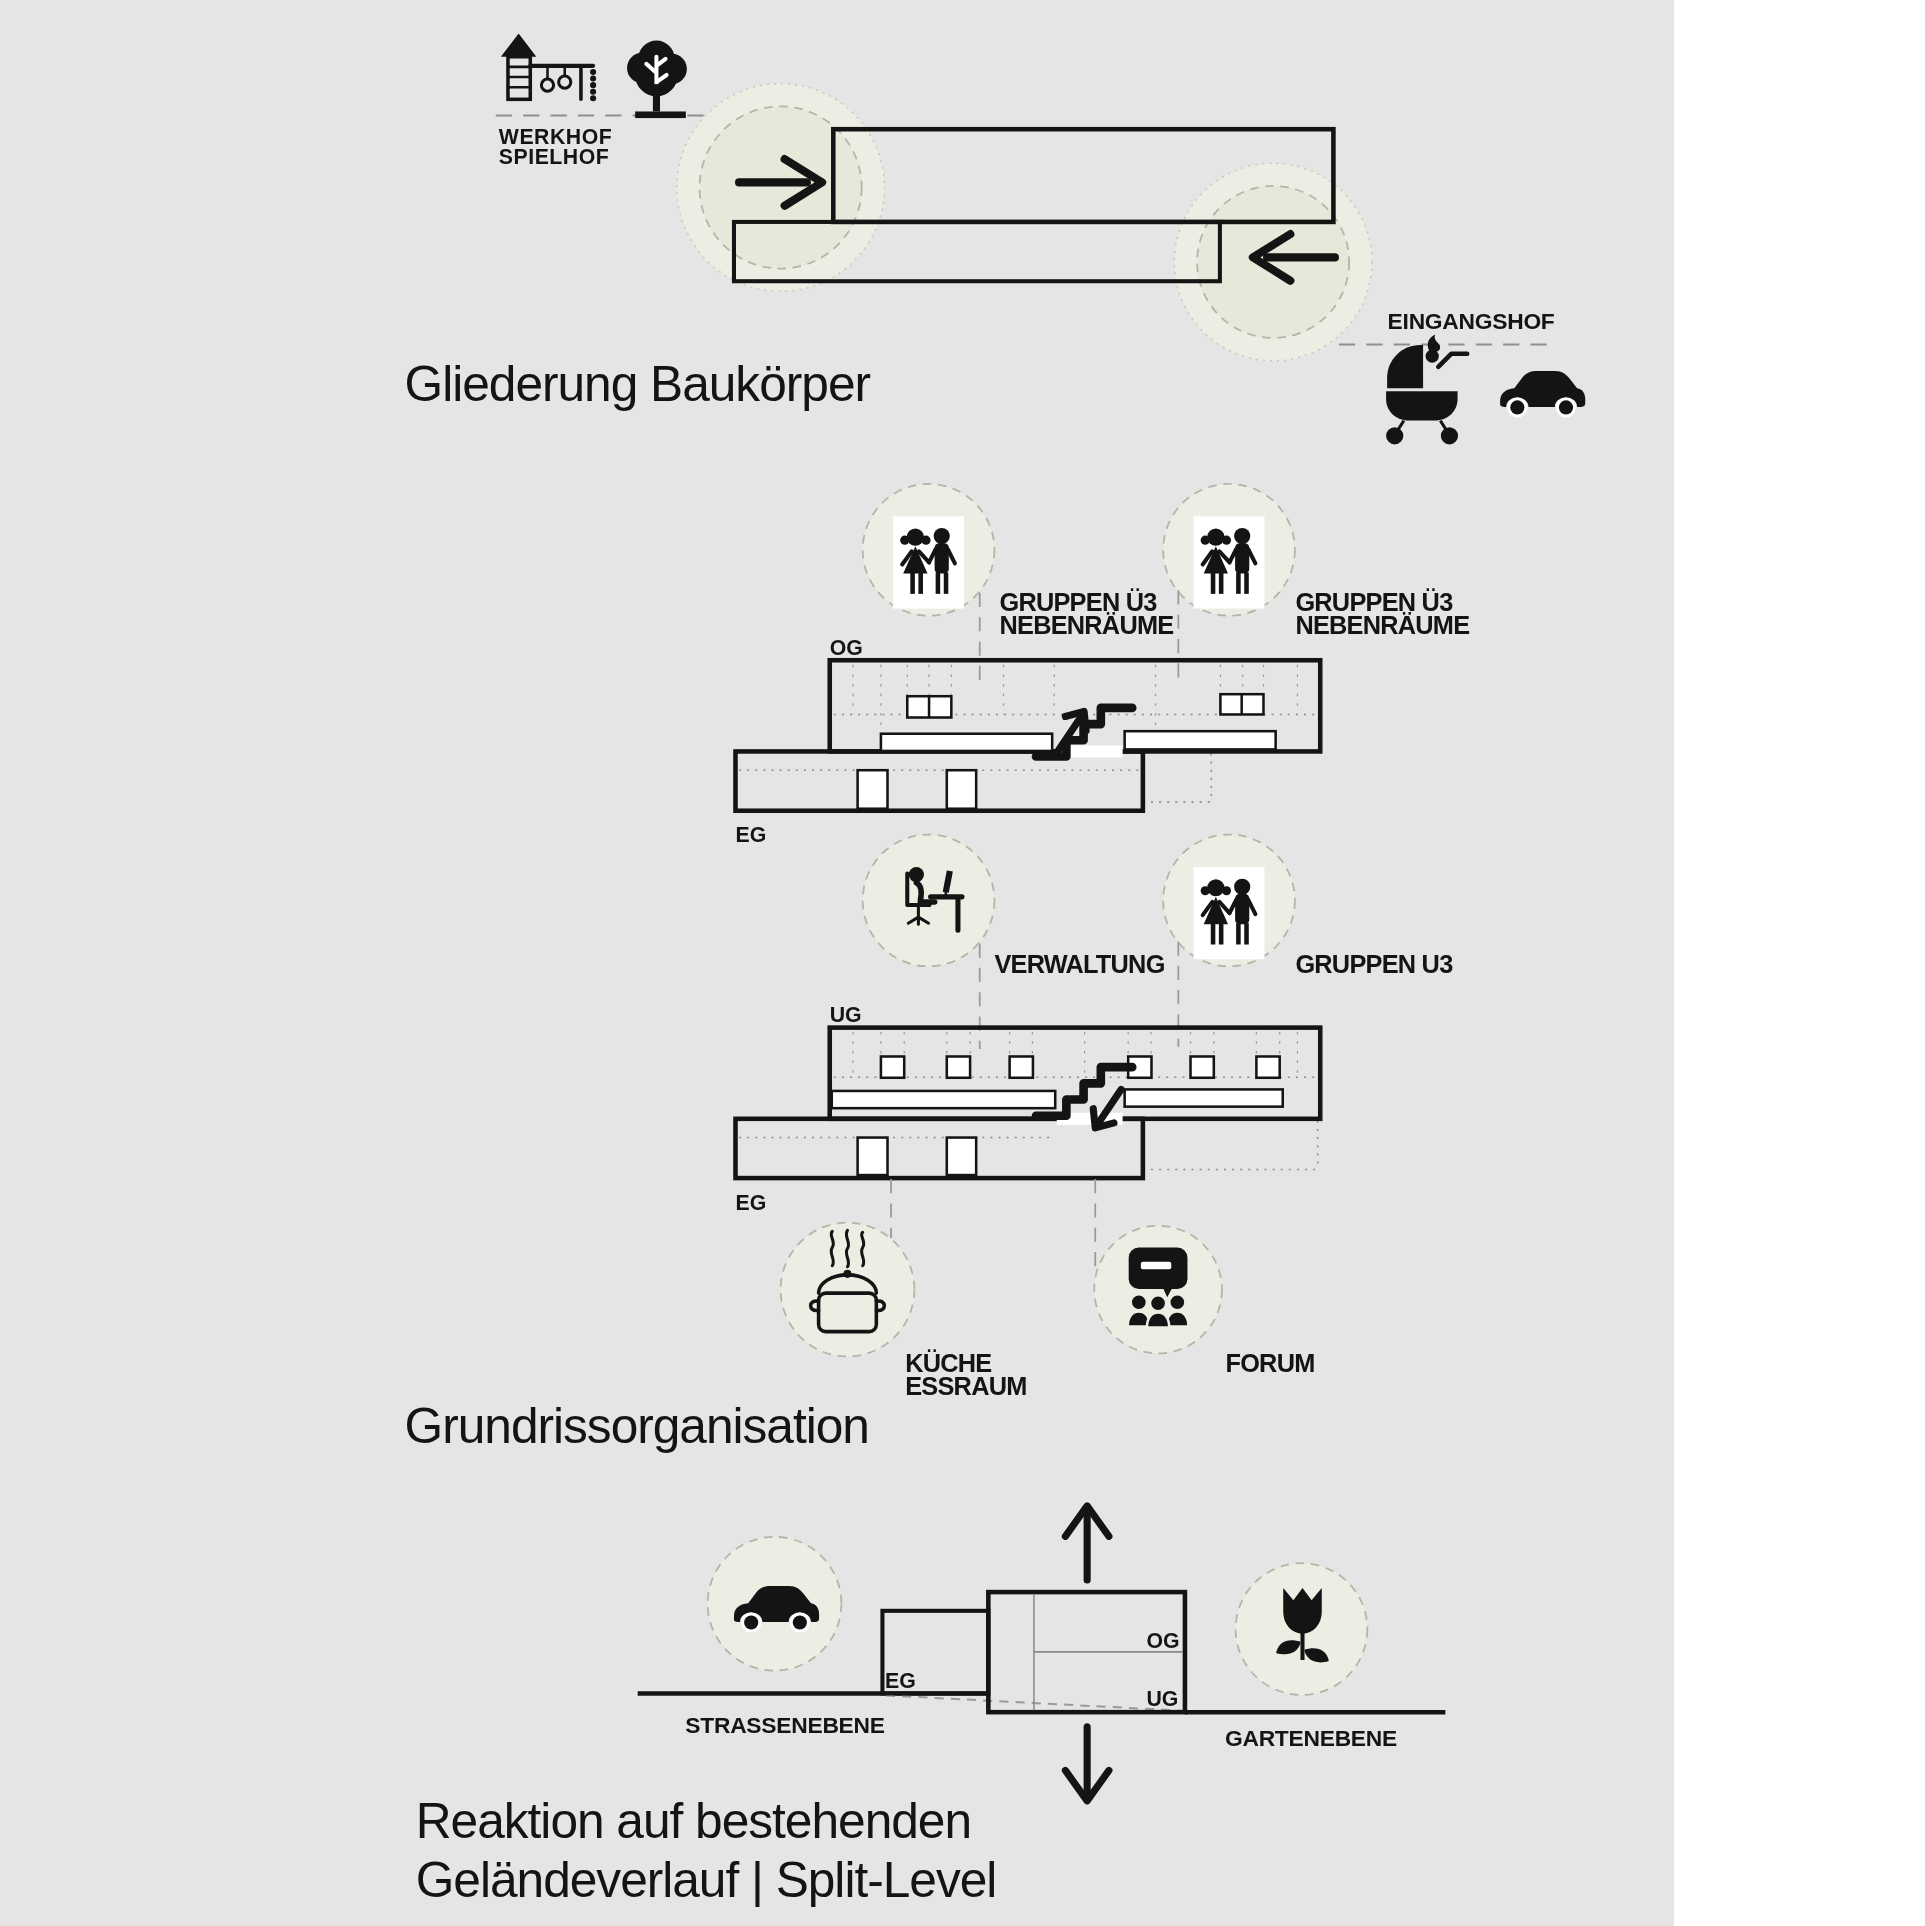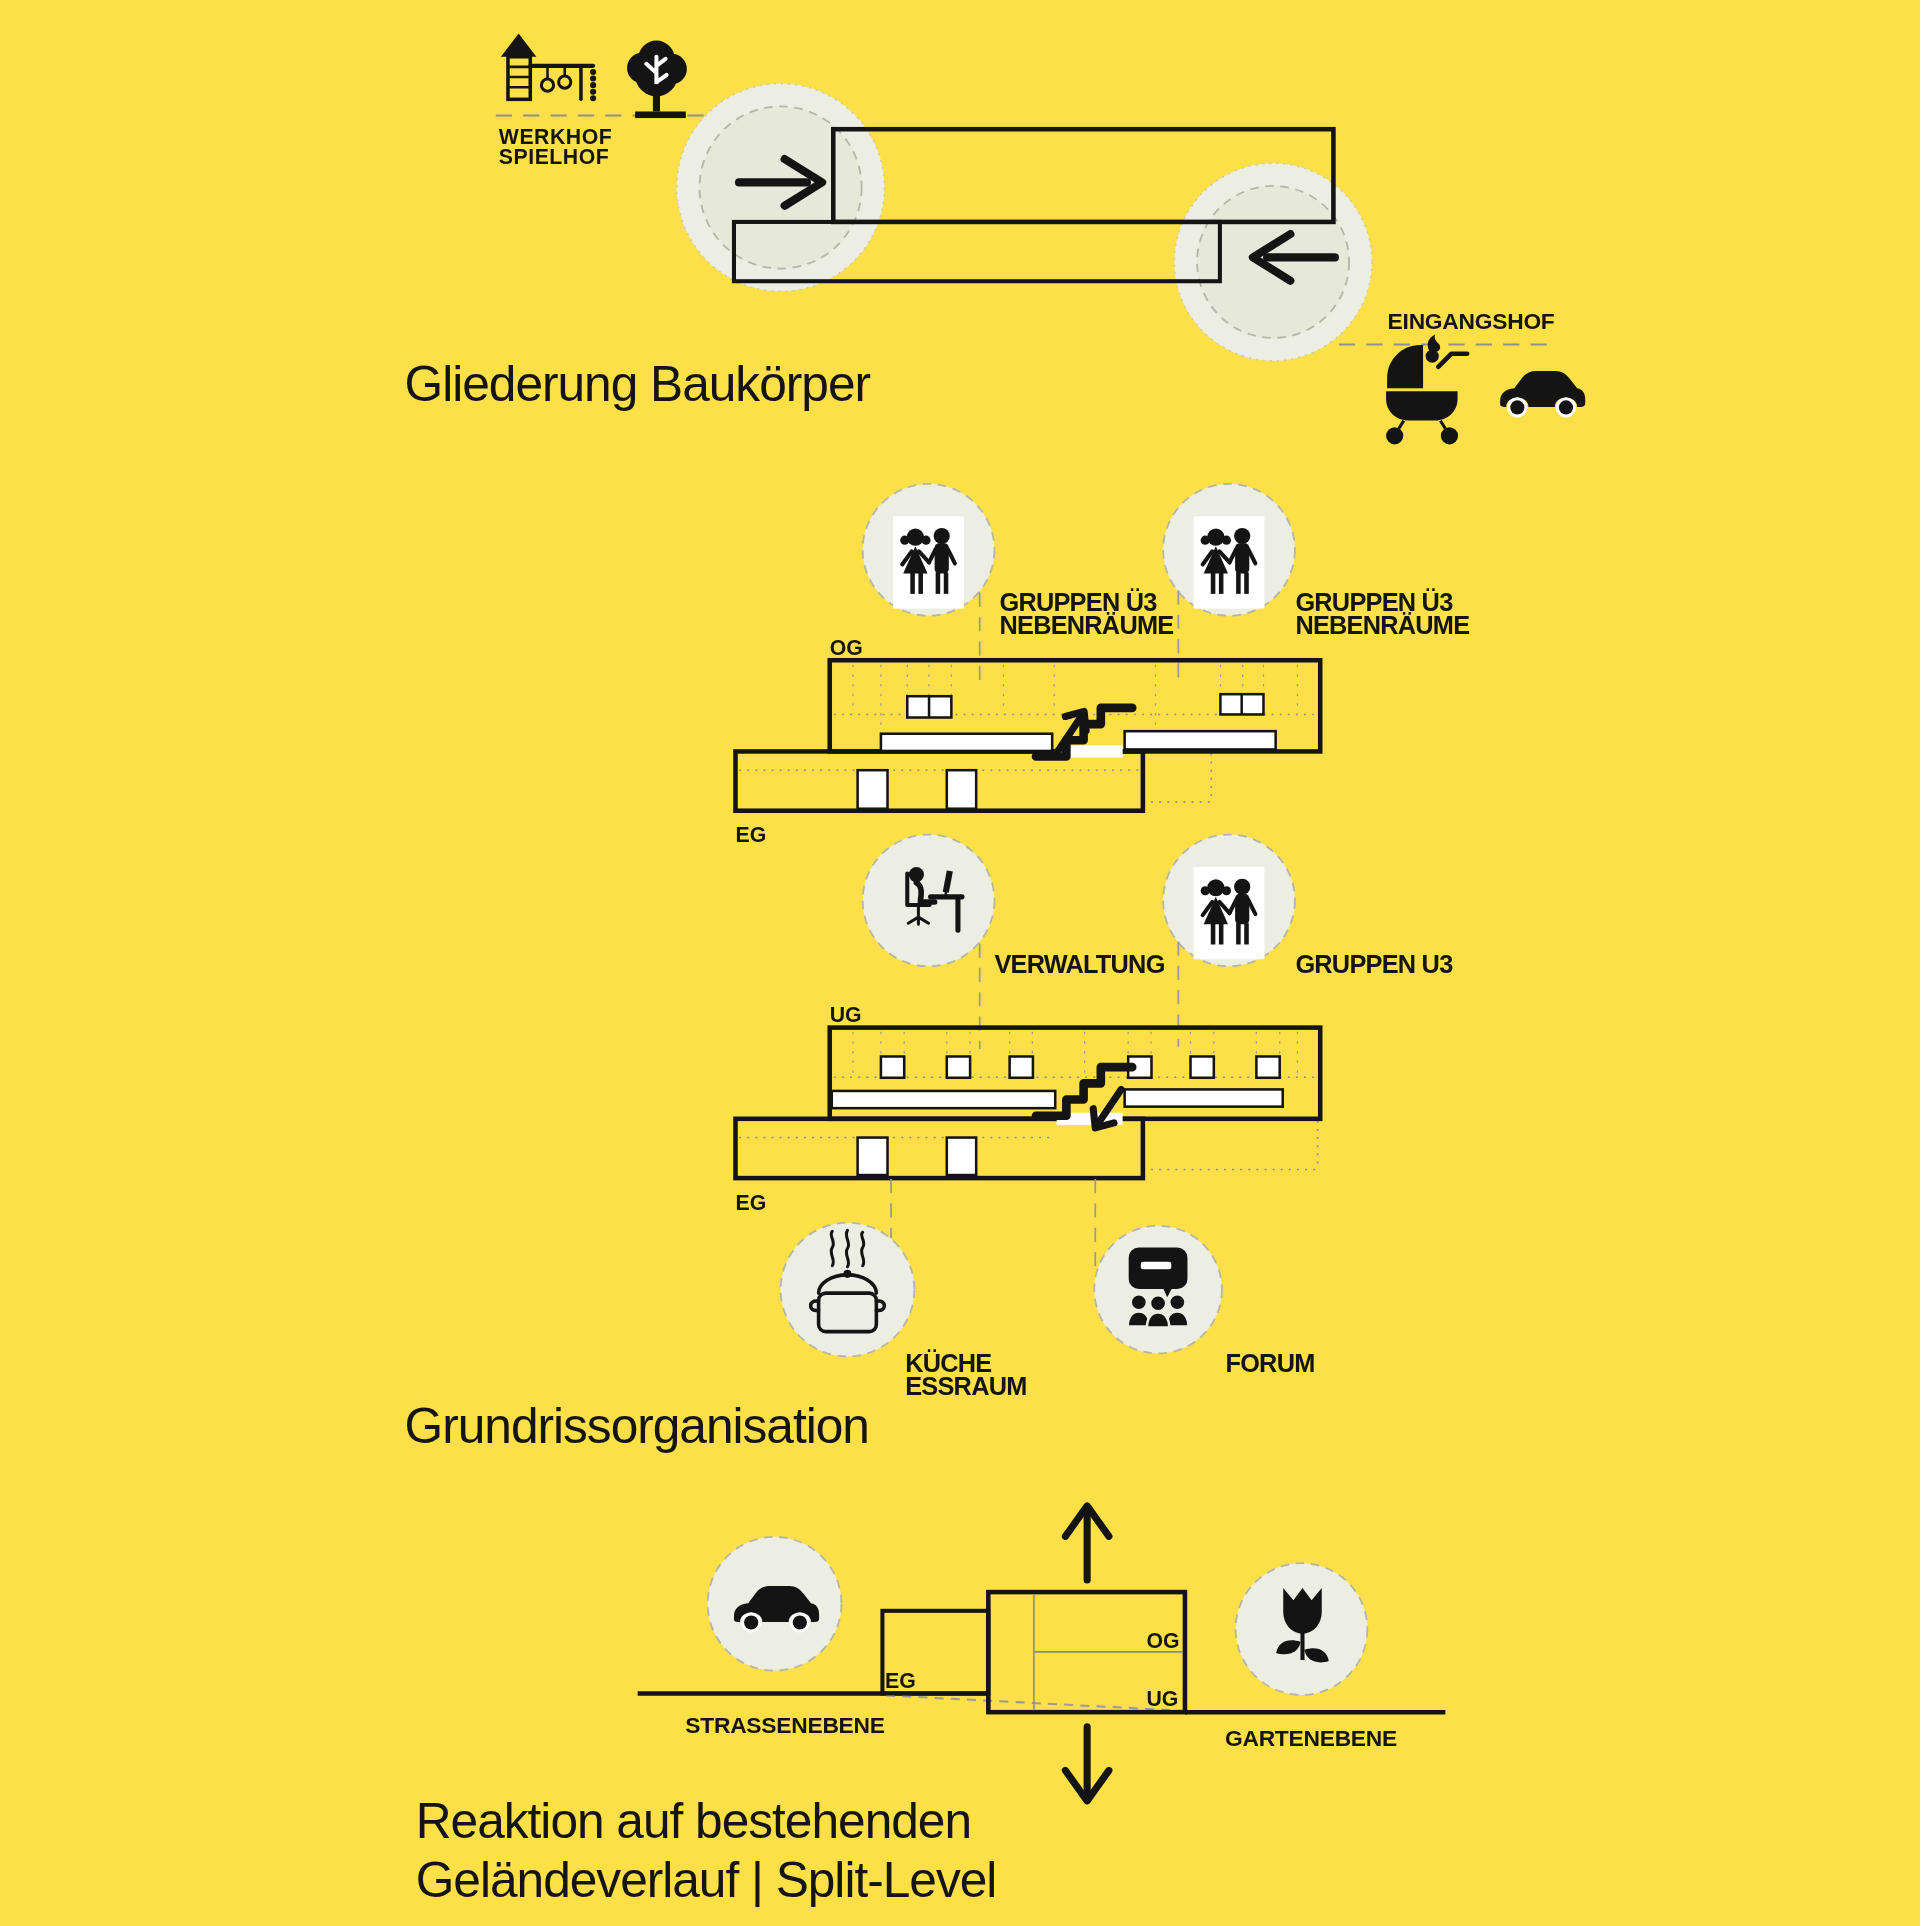--- a/index.html
+++ b/index.html
@@ -1,16 +1,16 @@
 <!DOCTYPE html>
 <html style="font-size:8px"><head>
 <meta charset="utf-8">
 <style>
   html,body{margin:0;padding:0;background:#ffffff;}
-  .canvas{position:relative;width:1920px;height:1926px;background:#fde047;overflow:hidden;}
+  .canvas{position:relative;width:1674px;height:1926px;background:#e5e5e5;overflow:hidden;}
   svg{display:block;}
   text{font-family:"Liberation Sans","DejaVu Sans",sans-serif;fill:#141414;}
   .t-title{font-size:98px;font-weight:400;letter-spacing:-2px;}
   .t-big-label{font-size:50px;font-weight:700;letter-spacing:-1.5px;}
   .t-mid-label{font-size:45px;font-weight:700;letter-spacing:-0.5px;}
   .t-small-label{font-size:42px;font-weight:700;letter-spacing:1px;}
   .t-floor{font-size:42px;font-weight:700;}
   .ink-thick{fill:none;stroke:#141414;stroke-width:9;}
   .ink-thick8{fill:none;stroke:#141414;stroke-width:8;}
   .ink-med{fill:#ffffff;stroke:#141414;stroke-width:5;}

